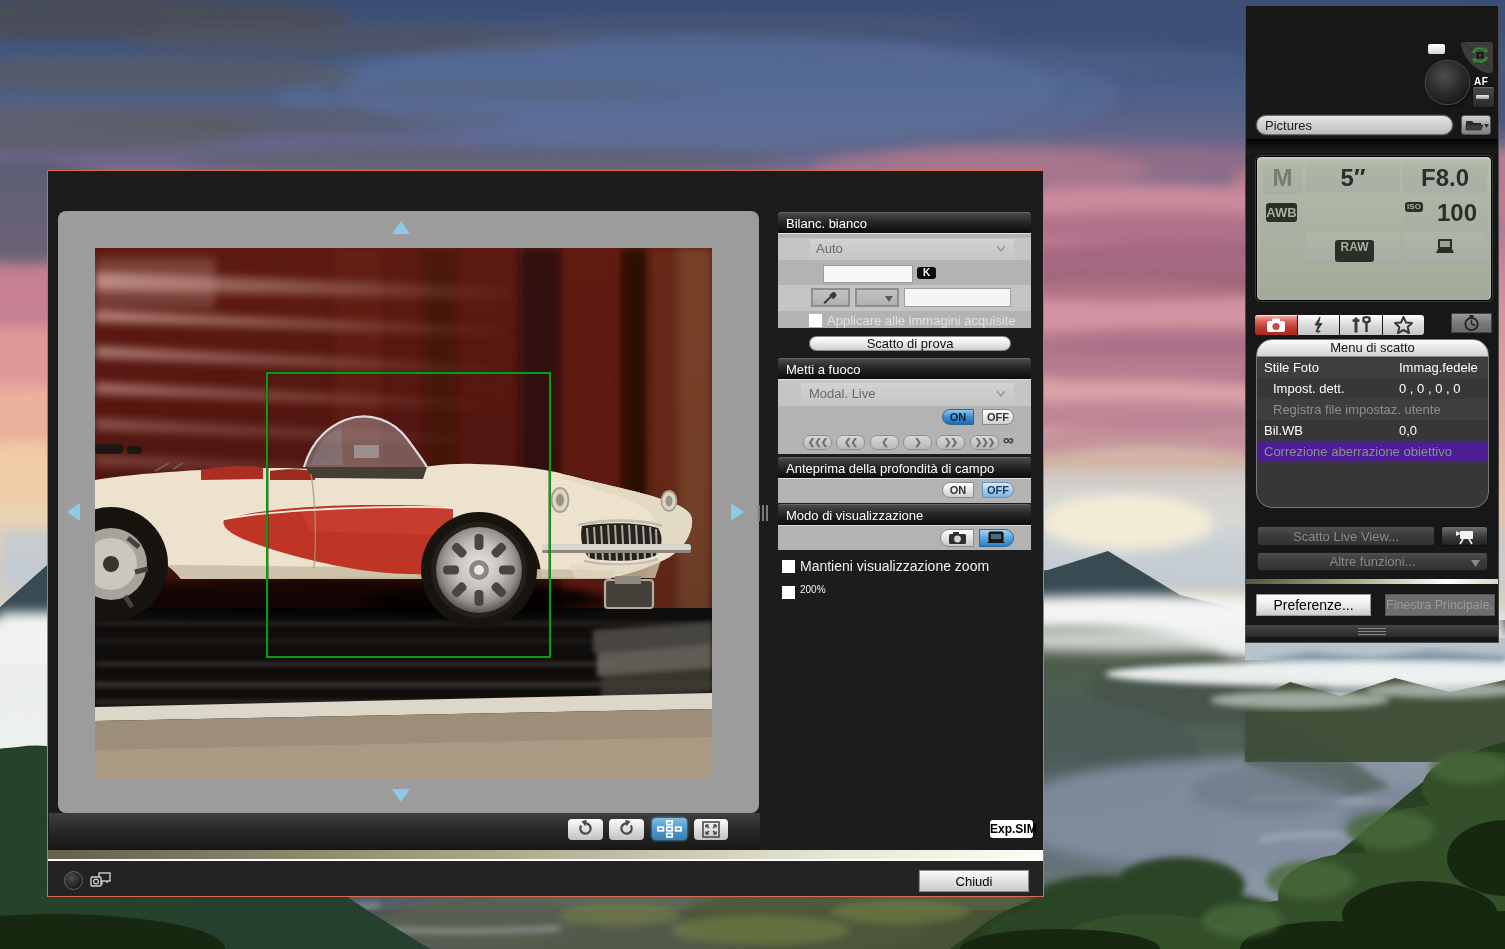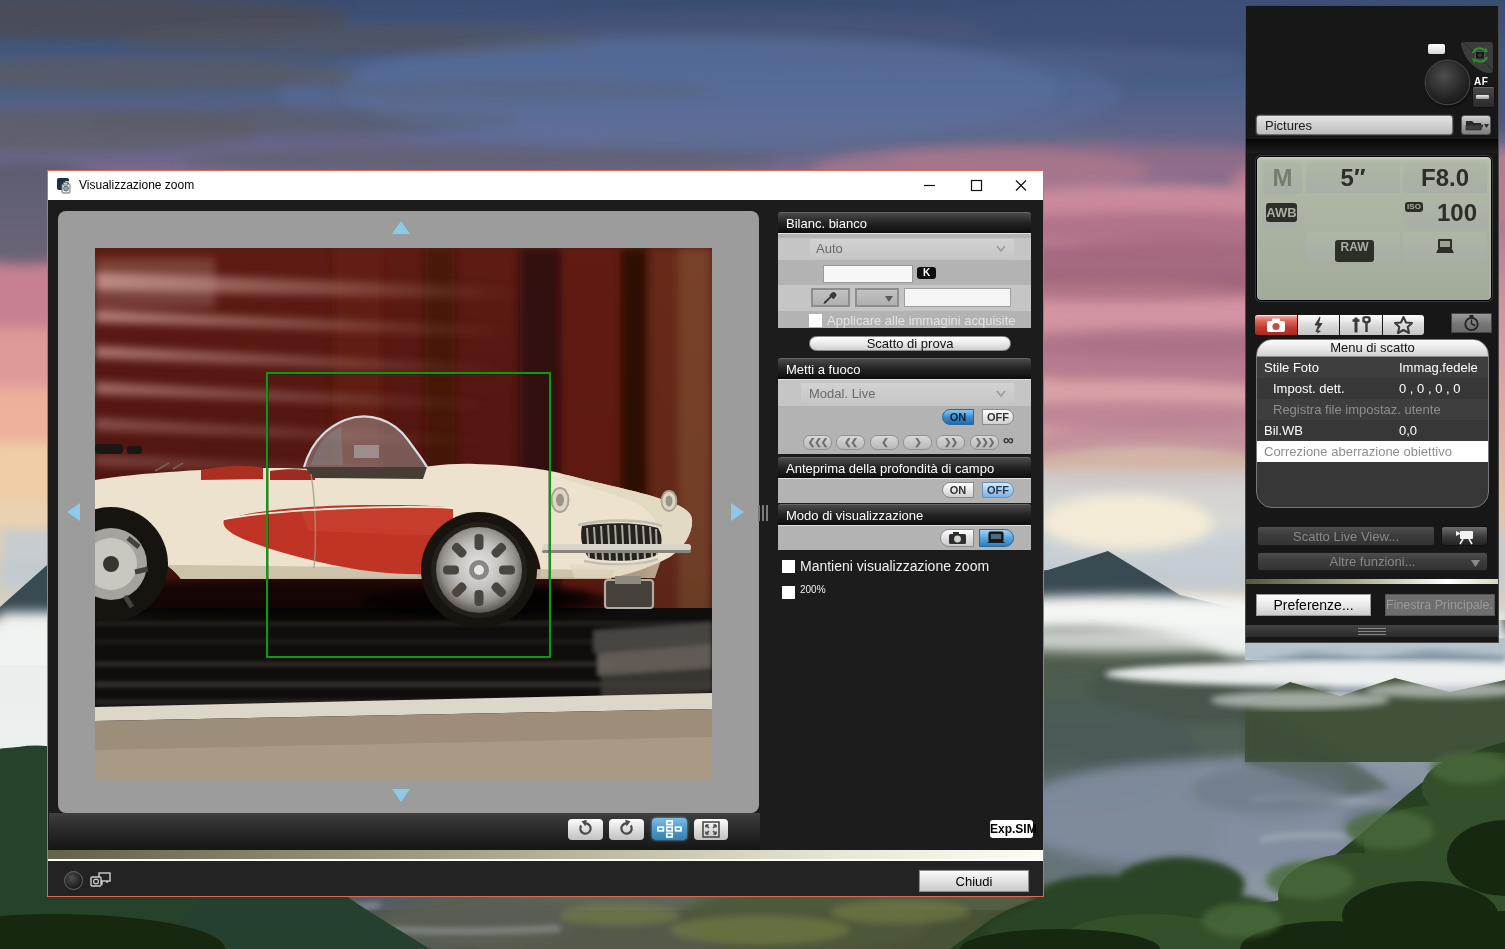--- a/index.html
+++ b/index.html
@@ -183,35 +183,20 @@
 <ellipse cx="1310" cy="880" rx="44" ry="19"></ellipse>
 <ellipse cx="1242" cy="920" rx="40" ry="17"></ellipse>
 </g>
 <g fill="#7e8848" opacity="0.5" filter="url(#b3)">
 <ellipse cx="760" cy="930" rx="90" ry="15"></ellipse>
 <ellipse cx="900" cy="912" rx="70" ry="12"></ellipse>
 <ellipse cx="620" cy="915" rx="60" ry="11"></ellipse>
 </g>
 </svg>
 <div id="win">
- <div class="tbar">
-  <svg class="abs" style="left:9px;top:7px" width="16" height="16" viewBox="0 0 16 16">
-        <rect x="0" y="0" width="12" height="12" rx="2" fill="#1d3043"></rect>
-        <rect x="8" y="3" width="4" height="2" fill="#b9c2c6"></rect>
-        <rect x="5" y="6" width="8" height="9" rx="1" fill="#e8eaec" stroke="#6a7377" stroke-width="1"></rect>
-        <rect x="6.5" y="4.5" width="4" height="2.5" fill="#d0d4d6" stroke="#6a7377" stroke-width="0.8"></rect>
-        <circle cx="9" cy="10.5" r="2.4" fill="#9aa2a6" stroke="#4a5357" stroke-width="0.8"></circle>
-      </svg>
-  <div class="title">Visualizzazione zoom</div>
-  <svg class="abs" style="left:871px;top:0" width="126" height="29" viewBox="0 0 126 29">
-   <path d="M5 14.5 h11" stroke="#111" stroke-width="1.2"></path>
-   <rect x="52.5" y="9.5" width="10" height="10" fill="none" stroke="#111" stroke-width="1.2"></rect>
-   <path d="M97 9.5 l10 10 M107 9.5 l-10 10" stroke="#111" stroke-width="1.2"></path>
-  </svg>
- </div>
  <div id="vp">
   <svg class="abs" style="left:37px;top:37px" width="617" height="531" viewBox="0 0 617 531">
    <defs>
     <linearGradient id="curt" x1="0" y1="0" x2="0" y2="1">
      <stop offset="0" stop-color="#5d1b13"></stop>
             <stop offset="0.40" stop-color="#531610"></stop>
             <stop offset="0.62" stop-color="#44120d"></stop>
             <stop offset="0.72" stop-color="#2e0d08"></stop>
             <stop offset="1" stop-color="#200806"></stop>
     </linearGradient>
@@ -512,21 +497,21 @@
       <path d="M25.5,5 l2.5,5 l-5,0.5 Z" fill="#2e8f2e"></path>
       <path d="M14.5,21.5 l-2.5,-5 l5,-0.5 Z" fill="#2e8f2e"></path>
       <rect x="15.5" y="9.5" width="9" height="7.5" rx="1" fill="#191919" stroke="#5a5a5a" stroke-width="0.9"></rect>
       <circle cx="20" cy="13.2" r="1.8" fill="#3c3c3c"></circle>
     </svg>
  <div class="abs" style="left:228px;top:70px;font-size:10px;font-weight:bold;color:#fff;letter-spacing:0.5px">AF</div>
  <div class="abs" style="left:226px;top:80px;width:21px;height:20px;background:linear-gradient(#4a4a4a,#2a2a2a);border:1px solid #111;border-radius:2px;box-shadow:inset 0 1px 0 #666">
       <div style="position:absolute;left:3px;top:8px;width:13px;height:4px;background:linear-gradient(#eee,#999);border-radius:1px"></div>
     </div>
  <div class="abs" style="left:226px;top:112px;font-size:12px;font-weight:normal;color:#fff;letter-spacing:0.5px">MF</div>
- <div class="abs" style="left:10px;top:109px;width:197px;height:20px;border-radius:3px;background:linear-gradient(#e4e4e4,#cfcfcf 55%,#bcbcbc);border:1px solid #6e6e6e;box-sizing:border-box;box-shadow:0 0 0 1px #2a2a2a">
+ <div class="abs" style="left:10px;top:109px;width:197px;height:20px;border-radius:10px;background:linear-gradient(#e4e4e4,#cfcfcf 55%,#bcbcbc);border:1px solid #6e6e6e;box-sizing:border-box;box-shadow:0 0 0 1px #2a2a2a">
   <div style="padding:2px 0 0 8px;font-size:13px;color:#1a1a1a">Pictures</div>
  </div>
  <div class="abs" style="left:215px;top:109px;width:30px;height:20px;border-radius:3px;background:linear-gradient(#d2d2d2,#9a9a9a 60%,#7e7e7e);border:1px solid #555;box-sizing:border-box">
   <svg width="28" height="18" viewBox="0 0 28 18">
         <path d="M4,5 L10,5 L12,7 L19,7 L19,14 L4,14 Z" fill="#2a2a2a"></path>
         <path d="M4,9 L21,9 L19,14 L4,14 Z" fill="#3e3e3e" stroke="#222" stroke-width="0.6"></path>
         <path d="M22,8 l5,0 l-2.5,4 Z" fill="#2a2a2a"></path>
       </svg>
  </div>
  <div class="abs" style="left:0;top:133px;width:252px;height:14px;background:linear-gradient(#060606,#1e1e1e)"></div>
@@ -593,21 +578,21 @@
         <span style="position:absolute;left:16px">Impost. dett.</span>
         <span style="position:absolute;left:142px">0 , 0 , 0 , 0</span>
       </div>
   <div class="mrow" style="top:59px;background:#3e3e3e;color:#8e8e8e">
         <span style="position:absolute;left:16px">Registra file impostaz. utente</span>
       </div>
   <div class="mrow" style="top:80px;background:#373737">
         <span style="position:absolute;left:7px">Bil.WB</span>
         <span style="position:absolute;left:142px">0,0</span>
       </div>
-  <div class="mrow" style="top:101px;background:#ffffff;color:#8e8e8e">
+  <div class="mrow" style="top:101px;background:#4c1d95;color:#8e8e8e">
         <span style="position:absolute;left:7px">Correzione aberrazione obiettivo</span>
       </div>
  </div>
  <div class="dkbtn" style="left:11px;top:520px;width:178px;height:20px;line-height:19px">Scatto Live View...</div>
  <div class="abs" style="left:195px;top:520px;width:47px;height:20px;border-radius:3px;background:linear-gradient(#6e6e6e,#3a3a3a 55%,#222);border:1px solid #111;box-sizing:border-box">
   <svg width="45" height="18" viewBox="0 0 45 18">
         <rect x="18" y="4" width="13" height="8" rx="1" fill="#f2f2f2"></rect>
         <path d="M18,6 L14,4 L14,9 L18,7 Z" fill="#f2f2f2"></path>
         <path d="M21,12 L18,17 M27,12 L30,17" stroke="#f2f2f2" stroke-width="1.6"></path>
       </svg>

